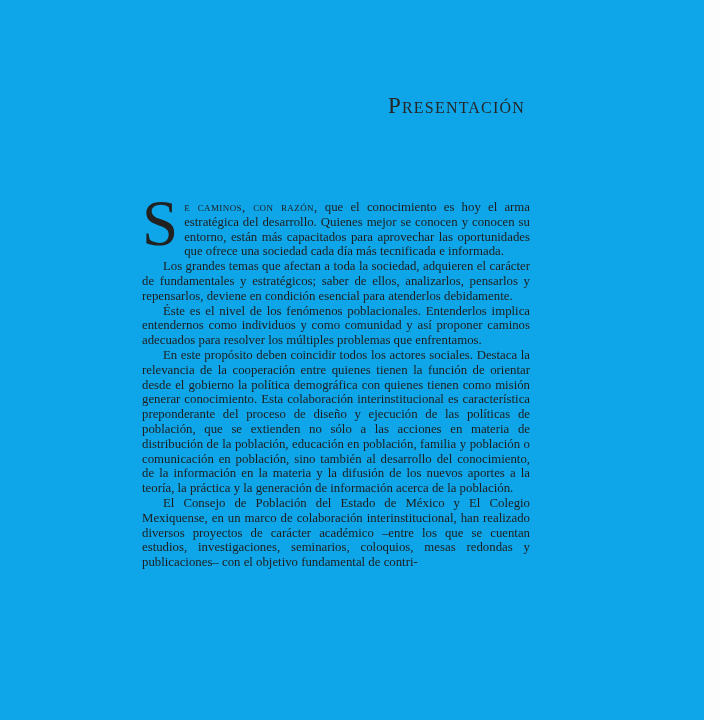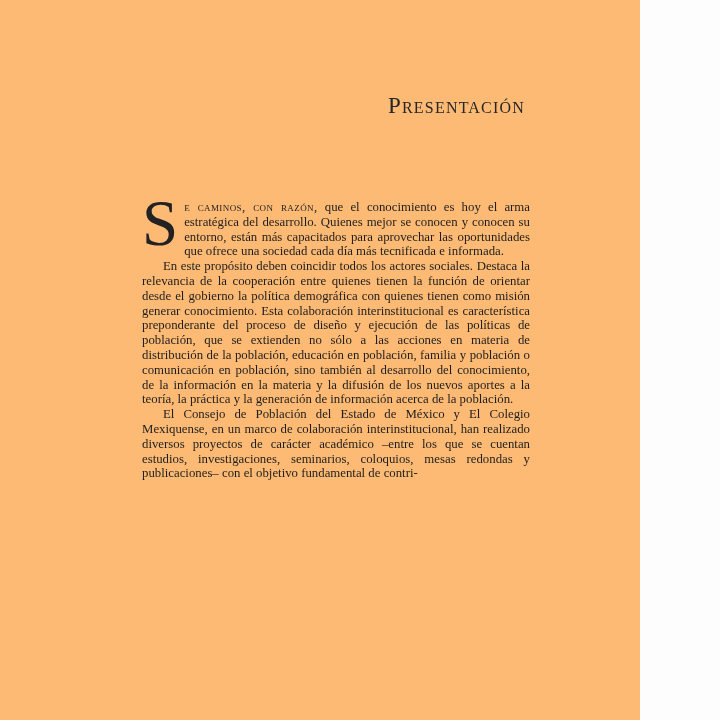--- a/index.html
+++ b/index.html
@@ -7,23 +7,23 @@
     padding: 0;
   }
   body {
     width: 720px;
     height: 720px;
     overflow: hidden;
     background: #fdfdfd;
   }
   .sheet {
     position: relative;
-    width: 640px;
+    width: 704px;
     height: 720px;
-    background: #fdba74;
+    background: #0ea5e9;
     color: #1e1e1e;
     font-family: "Liberation Serif", serif;
   }
   .heading {
     position: absolute;
     top: 93px;
     left: 0;
     width: 525px;
     margin: 0;
     text-align: right;
@@ -67,20 +67,22 @@
 
   <h1 class="heading">Presentación</h1>
 
   <div class="textblock">
 
     <p class="para">
       <span class="dropcap">S</span><span class="lead-smallcaps">e caminos, con razón,</span>
       <span>que el conocimiento es hoy el arma estratégica del desarrollo. Quienes mejor se conocen y conocen su entorno, están más capacitados para aprovechar las oportunidades que ofrece una sociedad cada día más tecnificada e informada.</span>
     </p>
 
+    <p class="para indent">Los grandes temas que afectan a toda la sociedad, adquieren el carácter de fundamentales y estratégicos; saber de ellos, analizarlos, pensarlos y repensarlos, deviene en condición esencial para atenderlos debidamente.</p>
 
+    <p class="para indent">Éste es el nivel de los fenómenos poblacionales. Entenderlos implica entendernos como individuos y como comunidad y así proponer caminos adecuados para resolver los múltiples problemas que enfrentamos.</p>
 
     <p class="para indent">En este propósito deben coincidir todos los actores sociales. Destaca la relevancia de la cooperación entre quienes tienen la función de orientar desde el gobierno la política demográfica con quienes tienen como misión generar conocimiento. Esta colaboración interinstitucional es característica preponderante del proceso de diseño y ejecución de las políticas de población, que se extienden no sólo a las acciones en materia de distribución de la población, educación en población, familia y población o comunicación en población, sino también al desarrollo del conocimiento, de la información en la materia y la difusión de los nuevos aportes a la teoría, la práctica y la generación de información acerca de la población.</p>
 
     <p class="para indent">El Consejo de Población del Estado de México y El Colegio Mexiquense, en un marco de colaboración interinstitucional, han realizado diversos proyectos de carácter académico –entre los que se cuentan estudios, investigaciones, seminarios, coloquios, mesas redondas y publicaciones– con el objetivo fundamental de contri-</p>
 
   </div>
 </div>
 
 </body></html>

